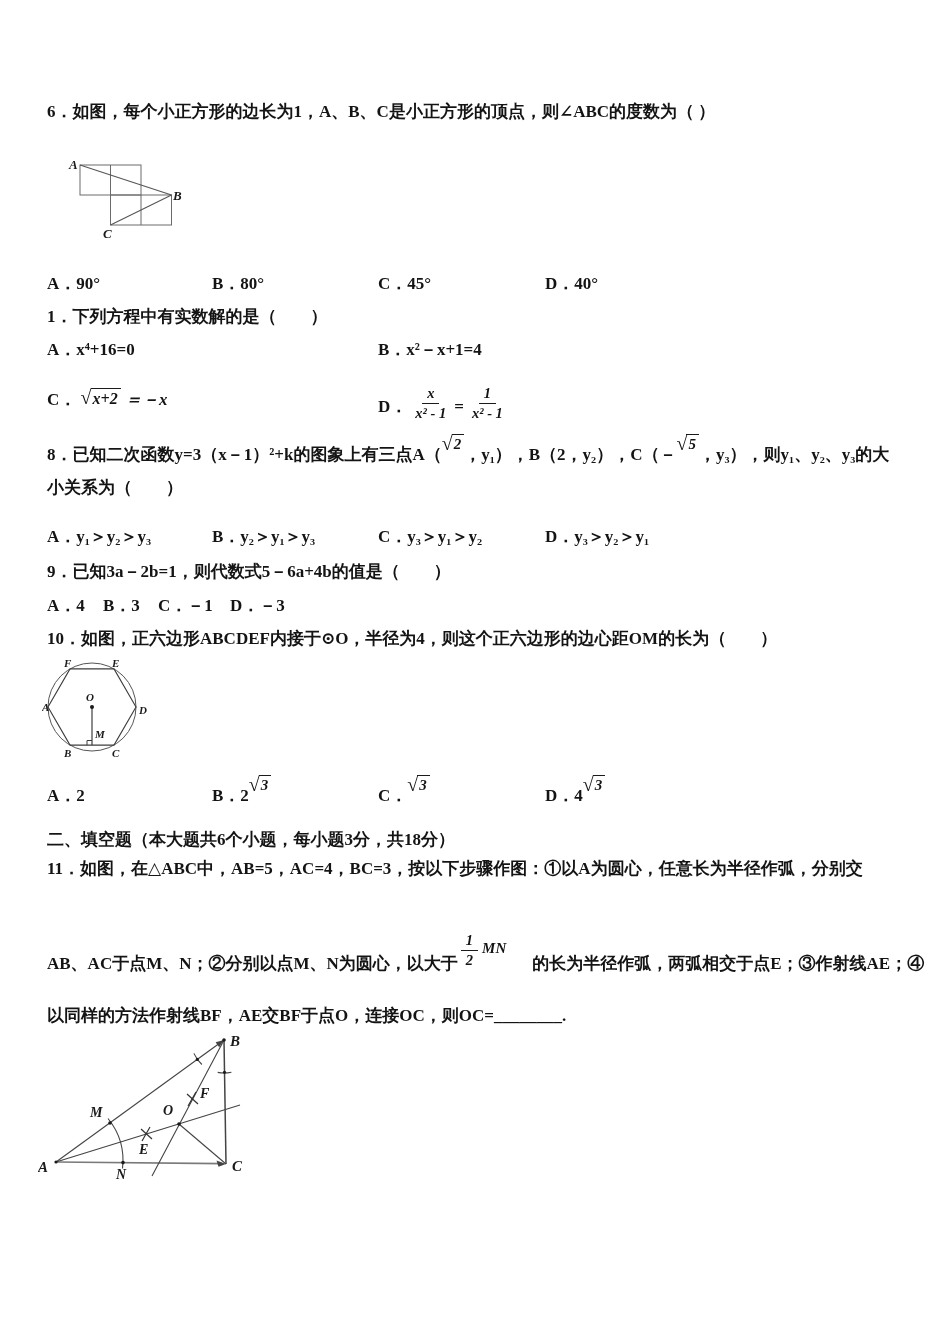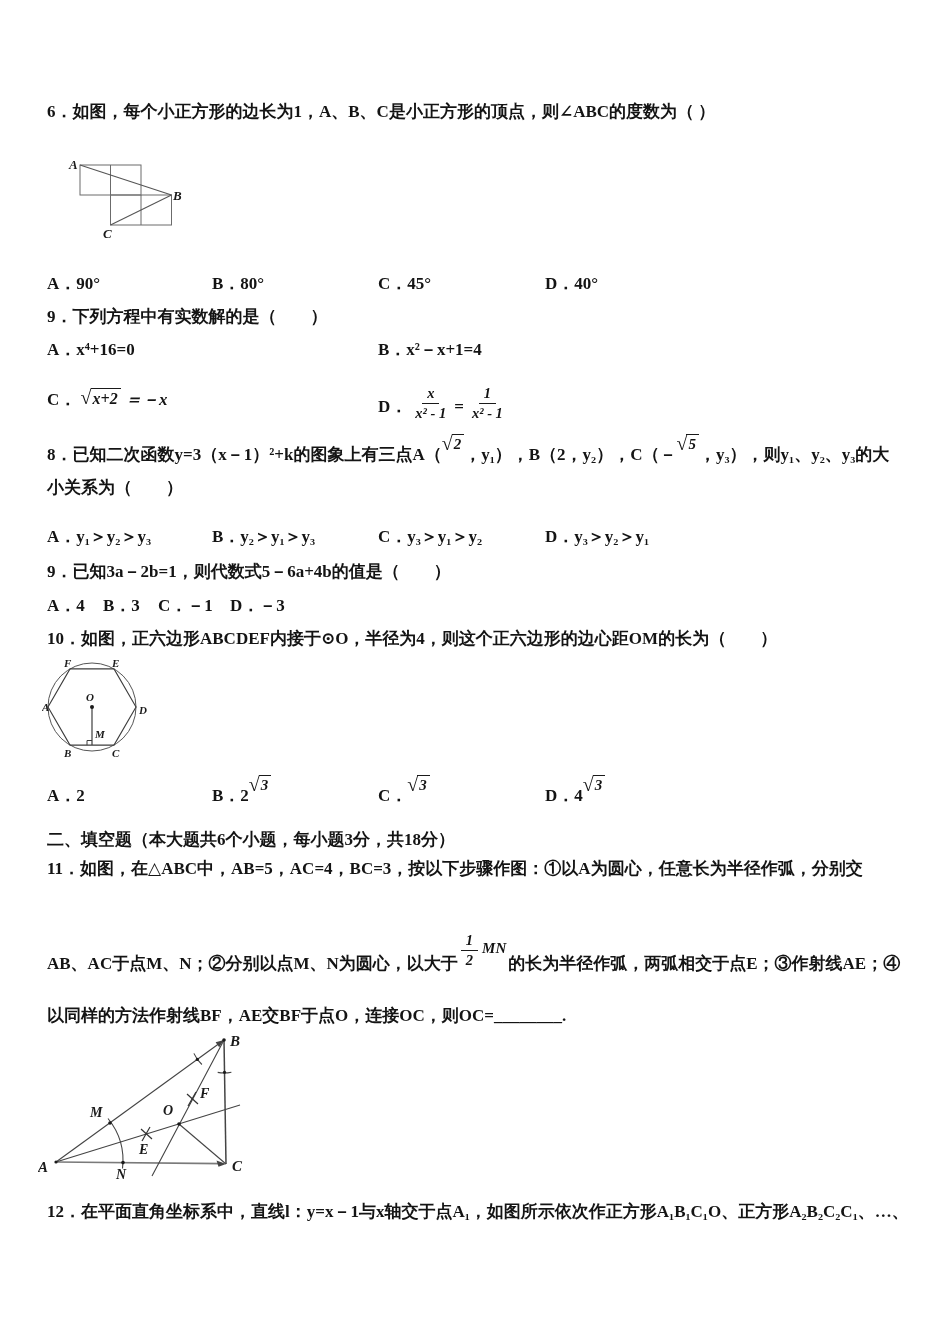--- a/index.html
+++ b/index.html
@@ -20,21 +20,21 @@
   .raised{position:relative;top:-9px;}
   
   .frac{display:inline-flex;flex-direction:column;align-items:center;
         font-family:"Liberation Serif",serif;font-style:italic;font-size:14.5px;line-height:1.2;
         vertical-align:middle;position:relative;top:-3px;margin:0 3px;}
   .frac .fnum{border-bottom:1.5px solid #1a1a1a;padding:0 5px 1px;}
   .frac .fden{padding-top:1px;}
   .fx{display:inline-flex;align-items:center;gap:5px;}
   .mi{font-style:italic;font-family:"Liberation Serif",serif;}
   .hifrac{top:-14px;}
-  .mn{position:relative;top:-16px;margin-right:2px;margin-left:1px;font-size:15px;}
+  .mn{position:relative;top:-16px;margin-right:26px;margin-left:1px;font-size:15px;}
   .eqsym{font-weight:700;}
 </style>
 </head>
 <body>
 
 <div class="page">
 
   <div class="line" style="top:100px">6．如图，每个小正方形的边长为1，A、B、C是小正方形的顶点，则∠ABC的度数为（ ）</div>
 
   <div class="fig" style="left:66px;top:157px">
@@ -55,21 +55,21 @@
     </svg>
   </div>
 
   <div class="line" style="top:272px;left:0;width:950px">
     <span class="opt" style="left:47px">A．90°</span>
     <span class="opt" style="left:212px">B．80°</span>
     <span class="opt" style="left:378px">C．45°</span>
     <span class="opt" style="left:545px">D．40°</span>
   </div>
 
-  <div class="line" style="top:305px">9．下列方程中有实数解的是（　　）</div>
+  <div class="line" style="top:305px">1．下列方程中有实数解的是（　　）</div>
 
   <div class="line" style="top:338px;left:0;width:950px">
     <span class="opt" style="left:47px">A．x⁴+16=0</span>
     <span class="opt" style="left:378px">B．x²－x+1=4</span>
   </div>
 
   <div class="line" style="top:388px;left:0;width:950px">
     <span class="opt" style="left:47px">
       <span>C．</span>
       <span class="sqrt" style="font-size:17px">
@@ -204,15 +204,14 @@
       <text x="192" y="14" font-size="15">B</text>
       <text x="194" y="139" font-size="15">C</text>
       <text x="52" y="85" font-size="14">M</text>
       <text x="78" y="147" font-size="14">N</text>
       <text x="101" y="122" font-size="14">E</text>
       <text x="125" y="83" font-size="14">O</text>
       <text x="162" y="66" font-size="14">F</text>
     </svg>
   </div>
 
-  <div class="line" style="top:1200px">12．在平面直角坐标系中，直线l：y=x－1与x轴交于点A₁，如图所示依次作正方形A₁B₁C₁O、正方形A₂B₂C₂C₁、…、</div>
 
 </div>
 
 </body></html>

